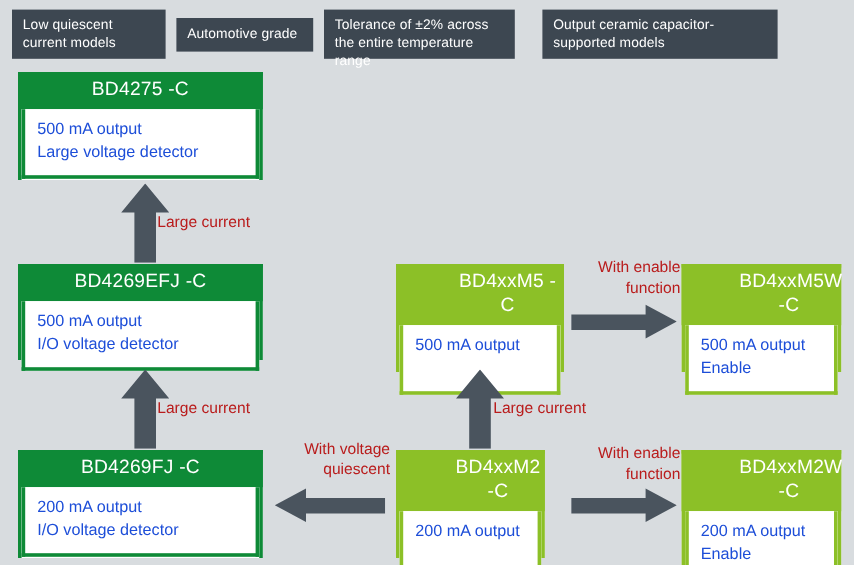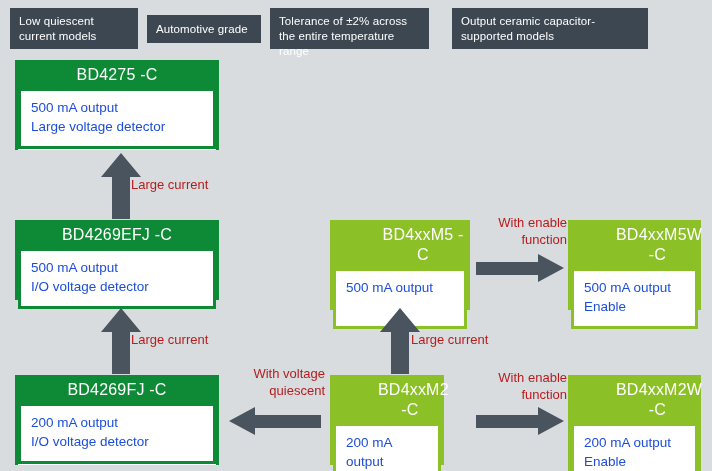--- a/index.html
+++ b/index.html
@@ -136,21 +136,21 @@
   </div>
 
   <div class="pbox lime" style="left:568px; top:220px; width:133px; height:90px;">
     <div class="phead">BD4xxM5W -C</div>
     <div class="pbody" style="height:58px;">
       <div>500 mA output</div>
       <div>Enable</div>
     </div>
   </div>
 
-  <div class="pbox lime" style="left:330px; top:375px; width:114px; height:90px;">
+  <div class="pbox lime" style="left:330px; top:375px; width:124px; height:90px;">
     <div class="phead">BD4xxM2 -C</div>
     <div class="pbody" style="height:58px;">
       <div>200 mA output</div>
     </div>
   </div>
 
   <div class="pbox lime" style="left:568px; top:375px; width:133px; height:112px;">
     <div class="phead">BD4xxM2W -C</div>
     <div class="pbody" style="height:58px;">
       <div>200 mA output</div>

